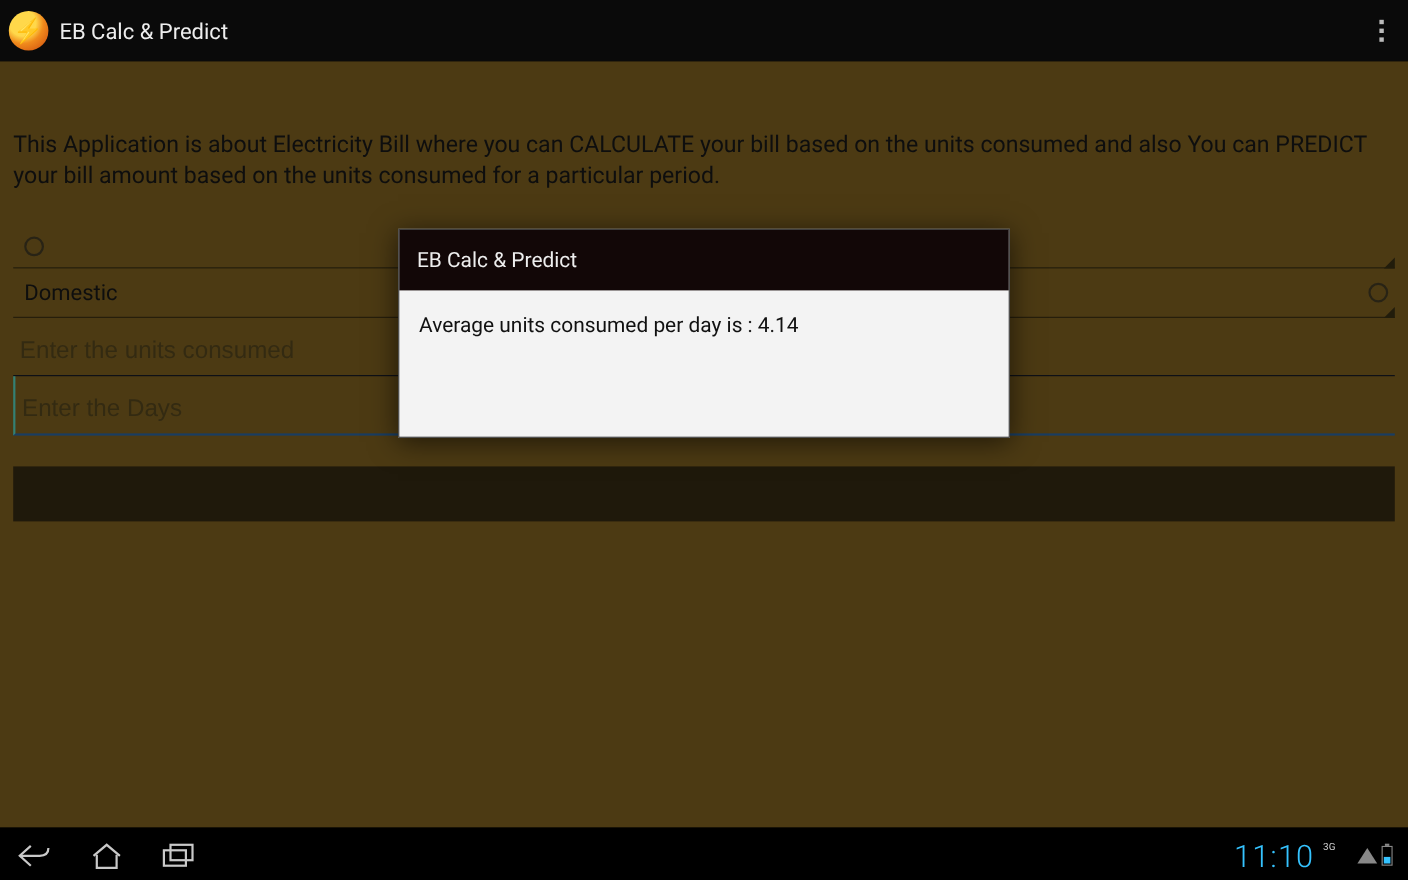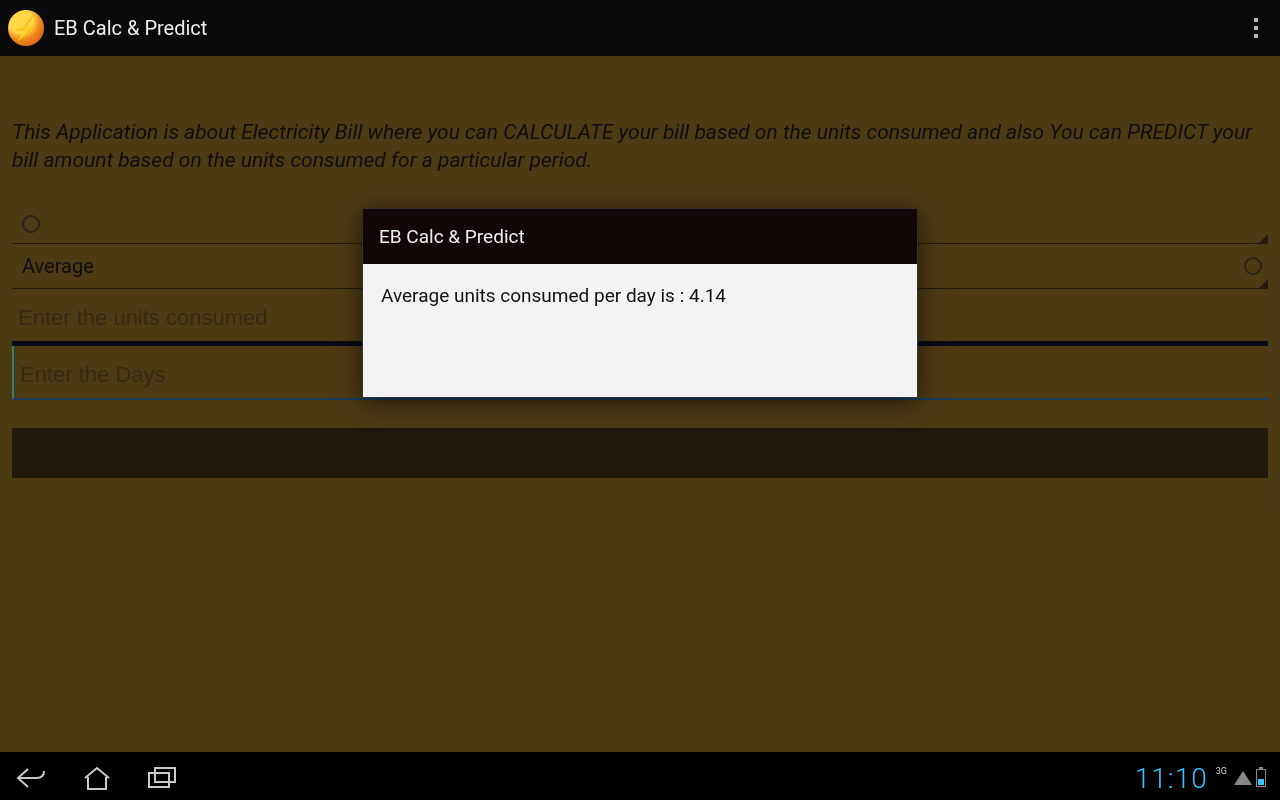--- a/index.html
+++ b/index.html
@@ -31,39 +31,39 @@
     position: absolute; top: 56px; left: 0; right: 0; bottom: 48px;
     background: #8a6a24; 
   }
   .dim-overlay {
     position: absolute; inset: 0; background: rgba(0,0,0,0.45);
     pointer-events: none;
   }
   .content {
     padding: 14px 12px 0 12px; color: #1a1a1a; font-size: 21px;
   }
-  .intro { line-height: 1.35; margin-bottom: 30px; margin-top: 48px; font-style: italic;}
+  .intro { line-height: 1.35; margin-bottom: 30px; margin-top: 48px;}
 
   .dropdown-row {
     display: flex; align-items: center; justify-content: space-between;
     border-bottom: 1px solid #3d3315; padding: 10px 6px 10px 10px;
     font-size: 20px; position: relative;
   }
   .dropdown-row .radio {
     width: 18px; height: 18px; border: 2px solid #4a4027; border-radius: 50%;
   }
   .dropdown-row::after {
     content: ""; position: absolute; right: 0; bottom: -1px;
     border-right: 10px solid #3d3315; border-top: 10px solid transparent;
     width: 0; height: 0;
   }
 
   .text-input {
     width: 100%; background: transparent; border: none;
-    border-bottom: 5px solid #0f172a; font-size: 22px; color: #2b2b2b;
+    border-bottom: 1px solid #0f172a; font-size: 22px; color: #2b2b2b;
     padding: 16px 4px 10px 6px;
   }
   .text-input.focused { border-bottom: 2px solid #2f6fb3; border-left: 2px solid #5eead4; }
   .text-input::placeholder { color: #5a4a20; opacity: .9; }
 
   .big-button {
     margin-top: 28px; height: 50px; background: #3a2f14; width: 100%;
     border: none;
   }
 
@@ -82,21 +82,21 @@
   
   .navbar {
     position: absolute; left: 0; right: 0; bottom: 0; height: 44px;
     background: #000; display: flex; align-items: center; color: #8fbfe8;
     padding: 0 14px;
   }
   .navbar .soft-keys { display: flex; gap: 34px; align-items: center; }
   .navbar .soft-keys svg { stroke: #c9c9c9; }
   .navbar .spacer { flex: 1; }
   .navbar .clock { font-size: 28px; letter-spacing: 1px; color: #35c3ff; font-weight: 300; }
-  .navbar .sig { font-size: 9px; color: #cfcfcf; margin-left: 8px; margin-right: 1px; align-self: flex-start; margin-top: 10px;}
+  .navbar .sig { font-size: 9px; color: #cfcfcf; margin-left: 8px; margin-right: 14px; align-self: flex-start; margin-top: 10px;}
   .navbar .batt {
     width: 10px; height: 18px; border: 1px solid #888; position: relative; margin-left: 4px;
   }
   .navbar .batt::before {
     content: ""; position: absolute; top: -3px; left: 2px; width: 4px; height: 2px; background: #888;
   }
   .navbar .batt::after {
     content: ""; position: absolute; left: 1px; right: 1px; bottom: 1px; height: 6px; background: #35c3ff;
   }
   .navbar .wifi {
@@ -122,21 +122,21 @@
 
 <div class="content-wrap">
   <div class="content">
     <p class="intro">This Application is about Electricity Bill where you can CALCULATE your bill based on the units consumed and also You can PREDICT your bill amount based on the units consumed for a particular period.</p>
 
     <div class="dropdown-row">
       <span class="radio"></span>
     </div>
 
     <div class="dropdown-row">
-      <span>Average</span>
+      <span>Domestic</span>
       <span class="radio"></span>
     </div>
 
     <input class="text-input" type="text" placeholder="Enter the units consumed" style="">
 
     <input class="text-input focused" type="text" placeholder="Enter the Days" style="">
 
     <button class="big-button"></button>
   </div>
   <div class="dim-overlay"></div>

